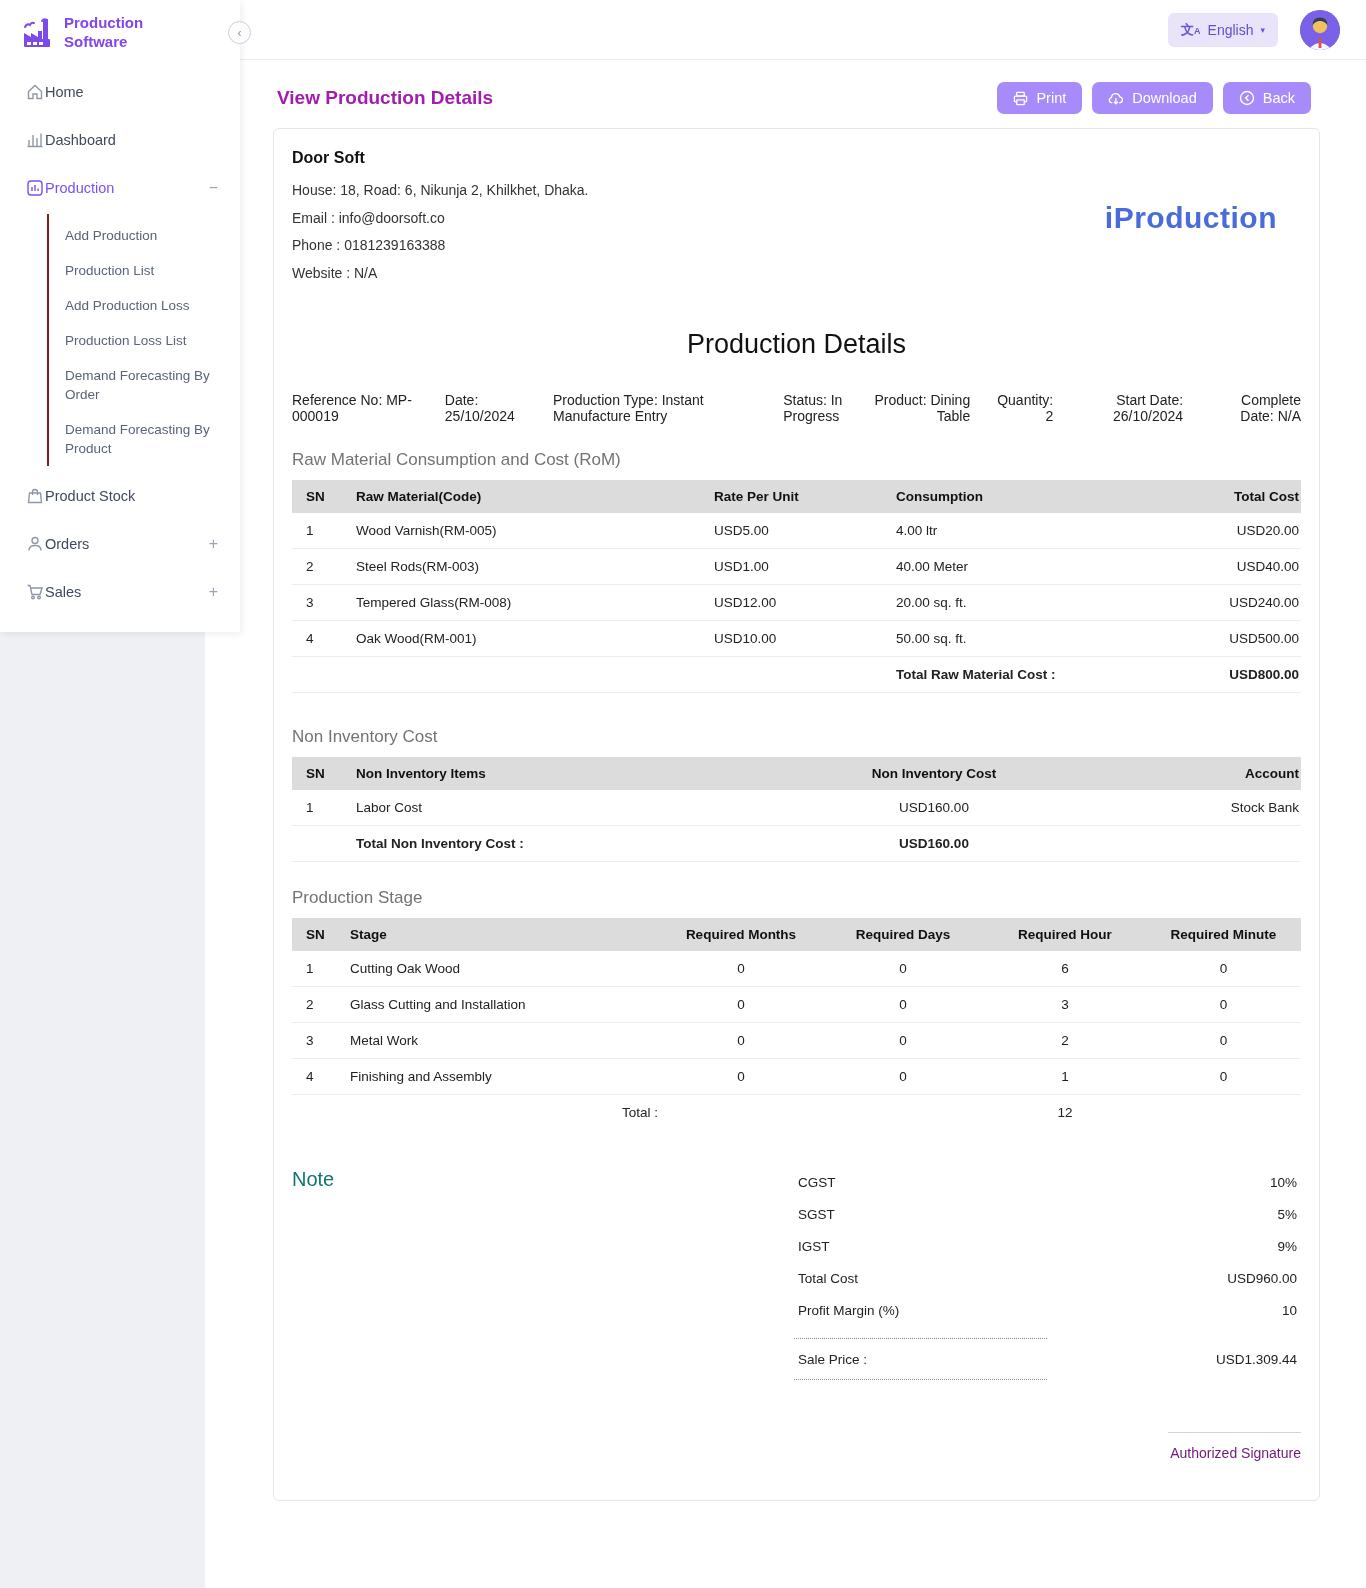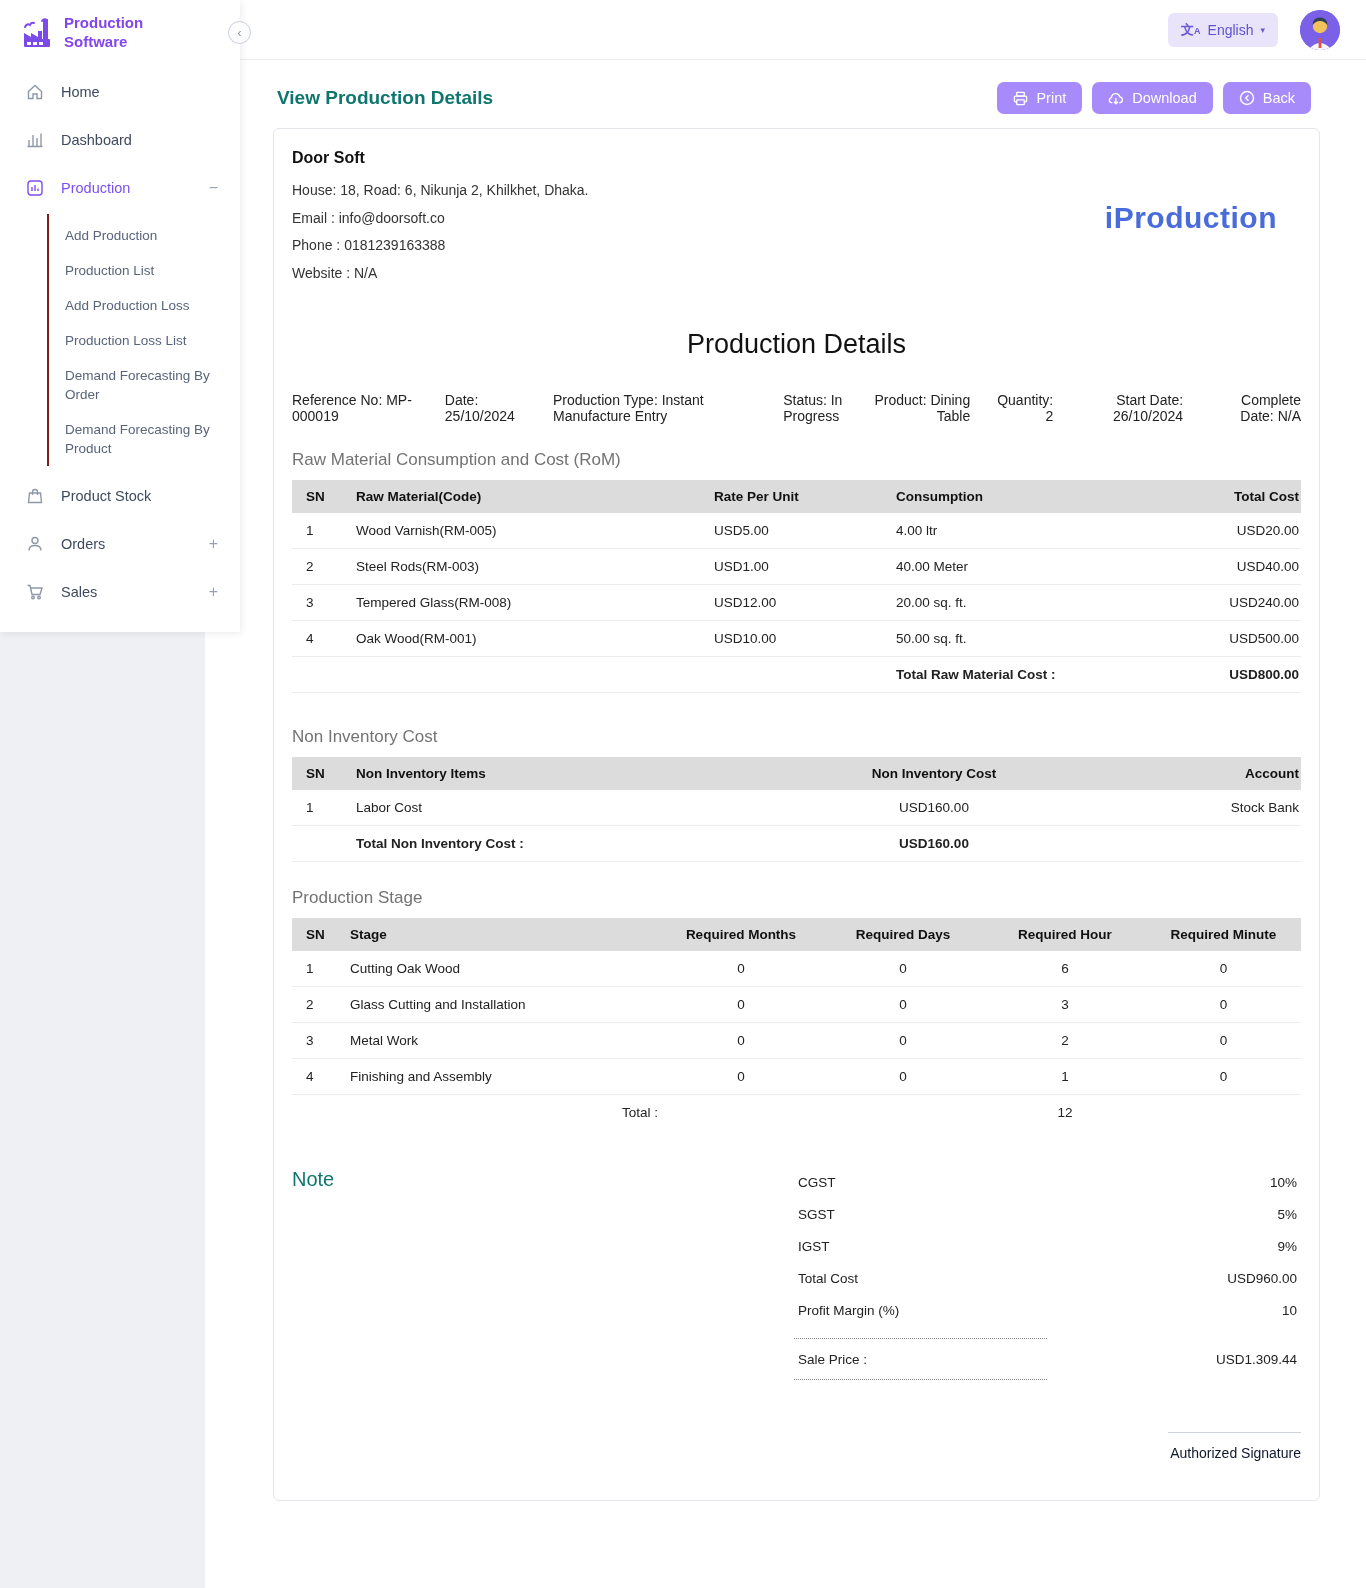--- a/index.html
+++ b/index.html
@@ -28,21 +28,21 @@
   .caret { font-size:9px; color:#6a58d6; }
   .avatar {
     width:40px; height:40px; border-radius:50%; overflow:hidden; background:#7b61e8;
     display:flex; align-items:flex-end; justify-content:center; cursor:pointer;
   }
 
   .page-head {
     display:flex; align-items:center; justify-content:space-between;
     padding:22px 55px 14px 72px;
   }
-  .page-title { font-size:19px; font-weight:bold; color:#0f766e; }
+  .page-title { font-size:19px; font-weight:bold; color:#a21caf; }
   .actions { display:flex; gap:10px; }
   .btn {
     display:flex; align-items:center; gap:8px;
     background:#a78bfa; color:#fff; border:none; border-radius:7px;
     padding:8px 16px; font-size:14.5px; cursor:pointer; font-family:inherit;
   }
   .btn svg { display:block; }
 
   
   .card {
@@ -81,31 +81,31 @@
     padding:11px 4px; font-size:13px; color:#222;
   }
   .tax-rows { margin-top:12px; }
   .tax-row { display:flex; justify-content:space-between; padding:8.5px 4px; }
   .dotted-half { width:253px; border-bottom:1px dotted #8a8a8a; margin-top:12px; }
   .sale-row { display:flex; justify-content:space-between; padding:13px 4px 12px; font-size:13.5px; }
 
   
   .sig-block { margin-top:52px; text-align:right; }
   .sig-line { width:133px; border-top:1px solid #cfd4da; margin-left:auto; margin-bottom:12px; }
-  .sig-label { font-size:14px; color:#0f172a; }
+  .sig-label { font-size:14px; color:#701a75; }
 
   
   .sidebar {
     position:absolute; left:0; top:0; width:240px; height:632px; background:#fff;
     z-index:2; box-shadow:2px 2px 6px rgba(40,50,80,0.08); overflow:hidden;
   }
   .brand { display:flex; align-items:center; gap:10px; padding:14px 18px 16px 22px; }
   .brand-text { font-size:15px; font-weight:bold; color:#8245ee; line-height:1.25; }
   .nav-item {
-    display:flex; align-items:center; gap:16px; height:48px;
+    display:flex; align-items:center; height:48px;
     padding:0 22px 0 25px; font-size:14.5px; color:#3f4a5e; cursor:pointer;
   }
   .nav-item .ico { width:20px; display:flex; justify-content:center; color:#8f98a9; }
   .nav-item .lbl { flex:1; }
   .nav-item .tog { color:#98a1b3; font-size:16px; }
   .nav-item.active, .nav-item.active .ico { color:#7c4ff0; }
   .submenu { margin:2px 0 6px 47px; border-left:2px solid #7f1d1d; padding:4px 14px 0 16px; list-style:none; }
   .submenu li { font-size:13.5px; color:#59647a; padding:8px 0; line-height:19px; cursor:pointer; }
 
   .collapse-btn {

